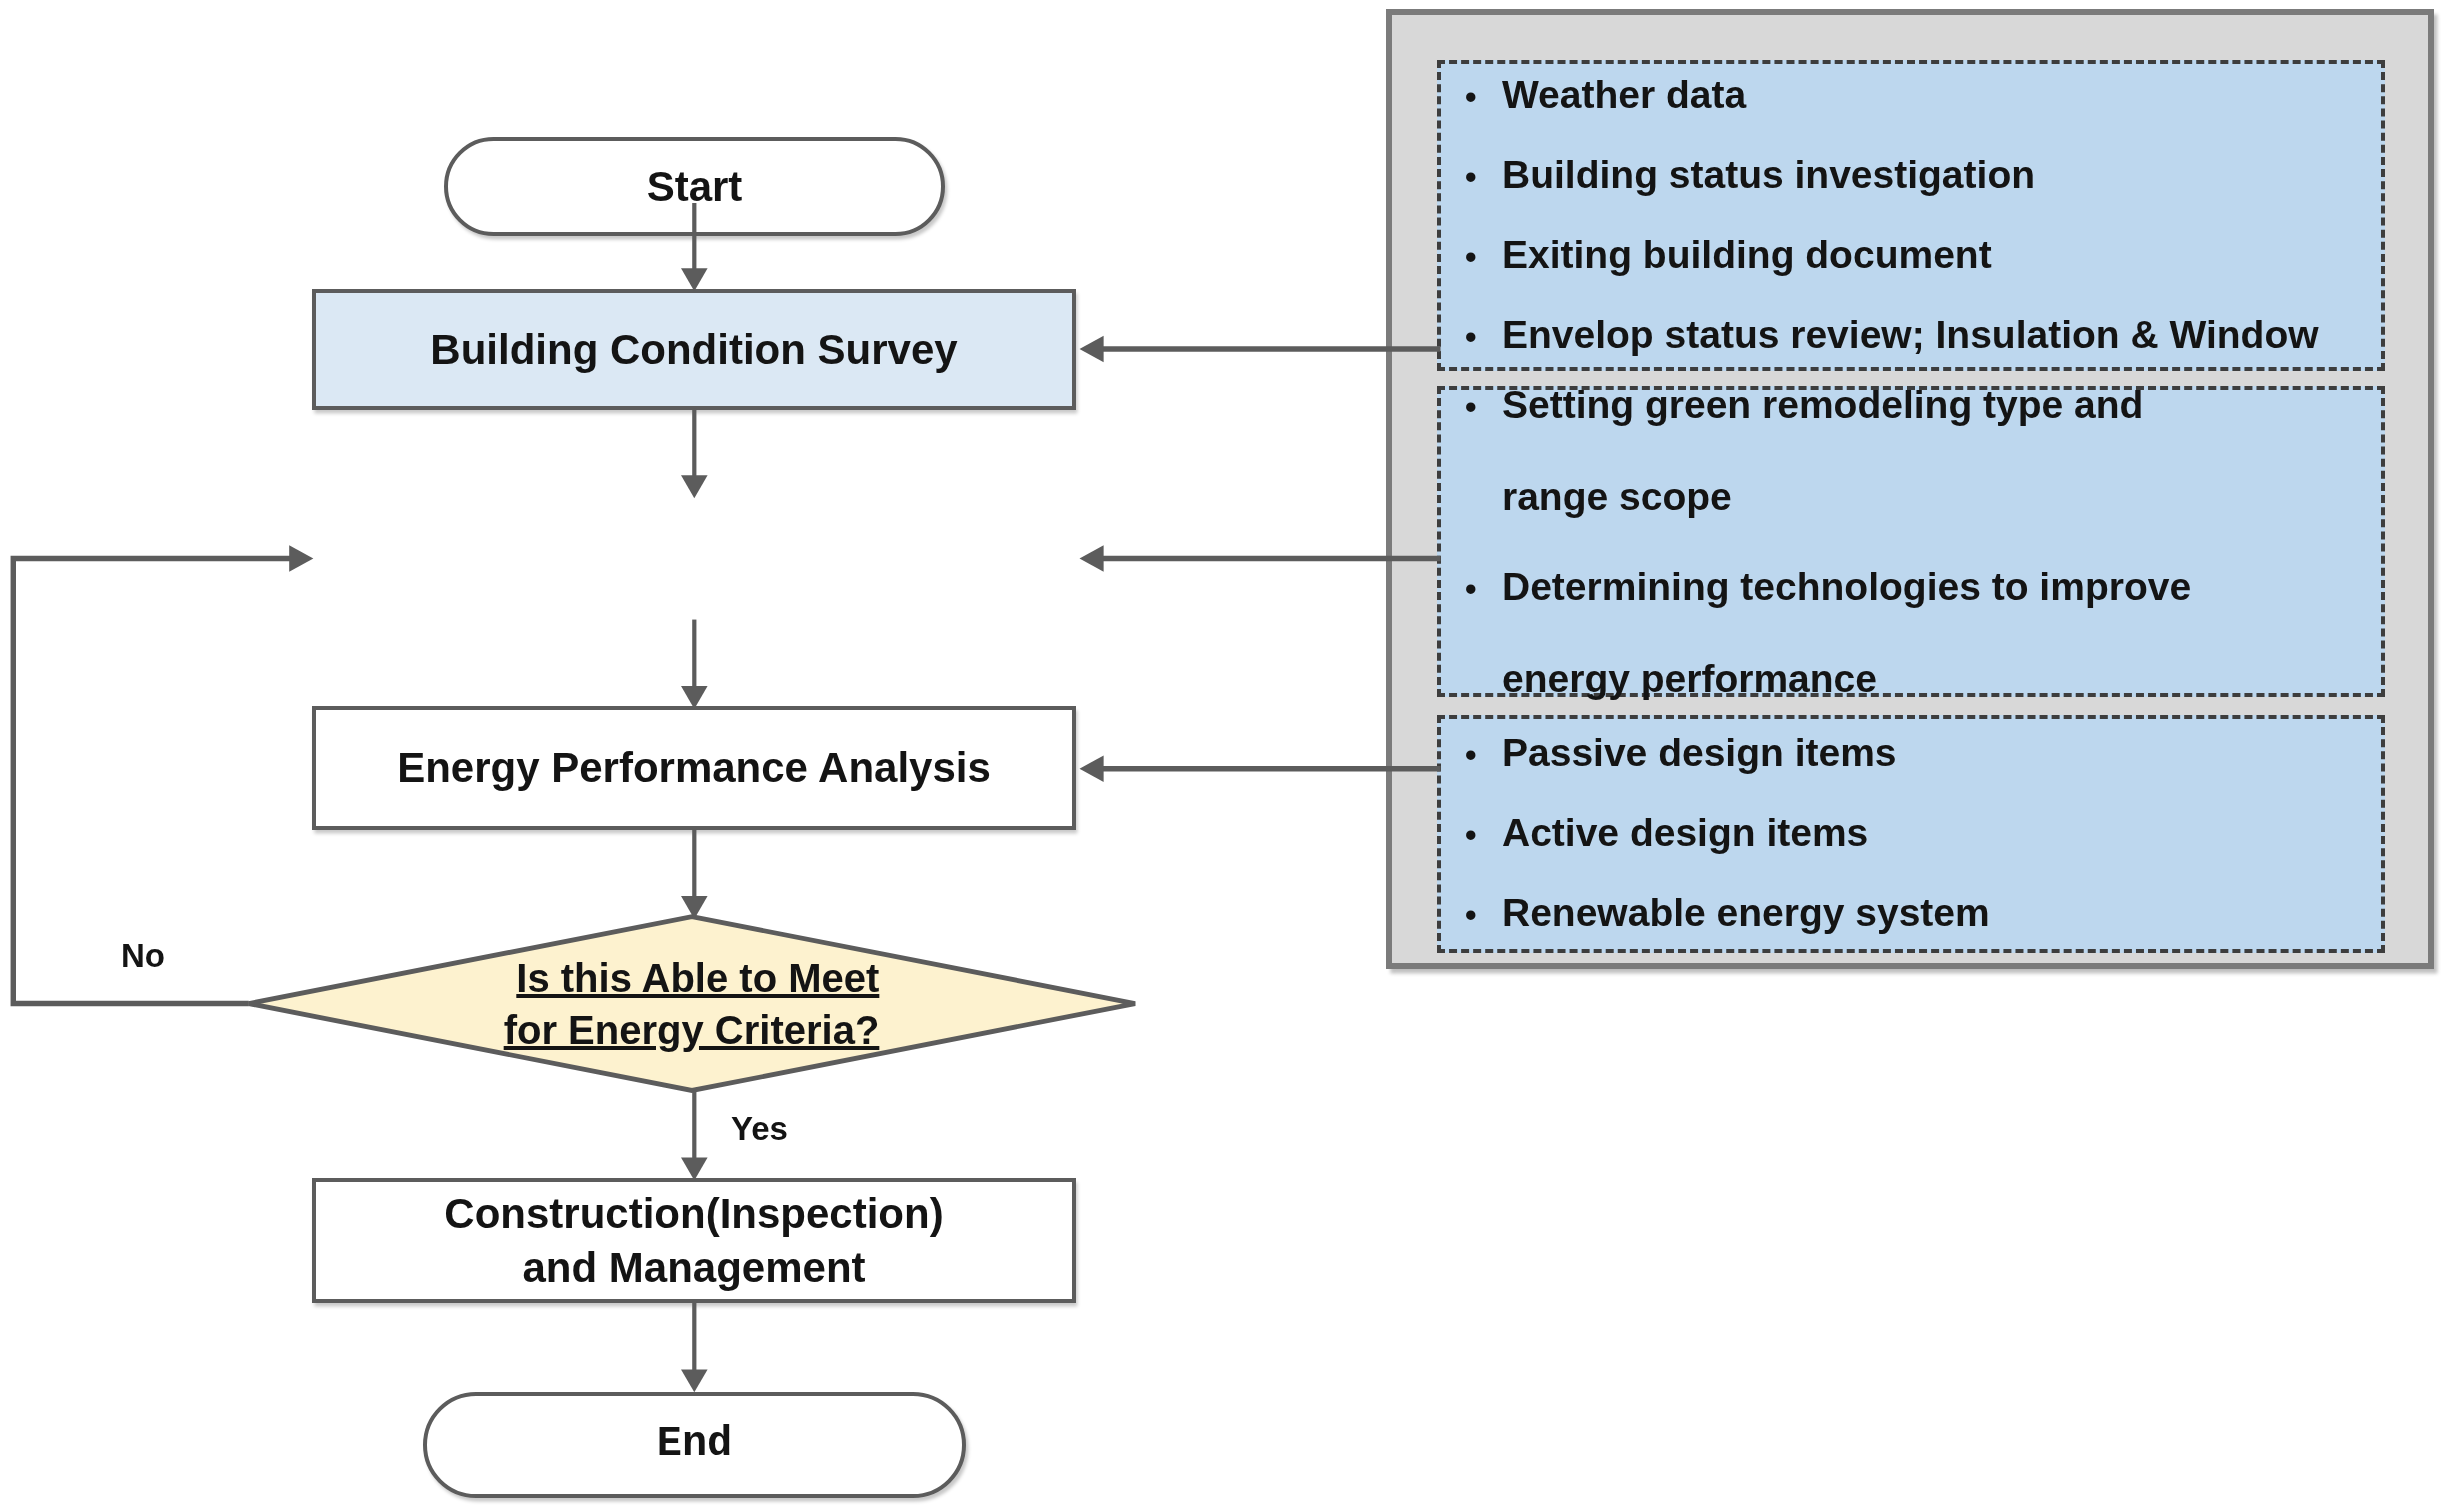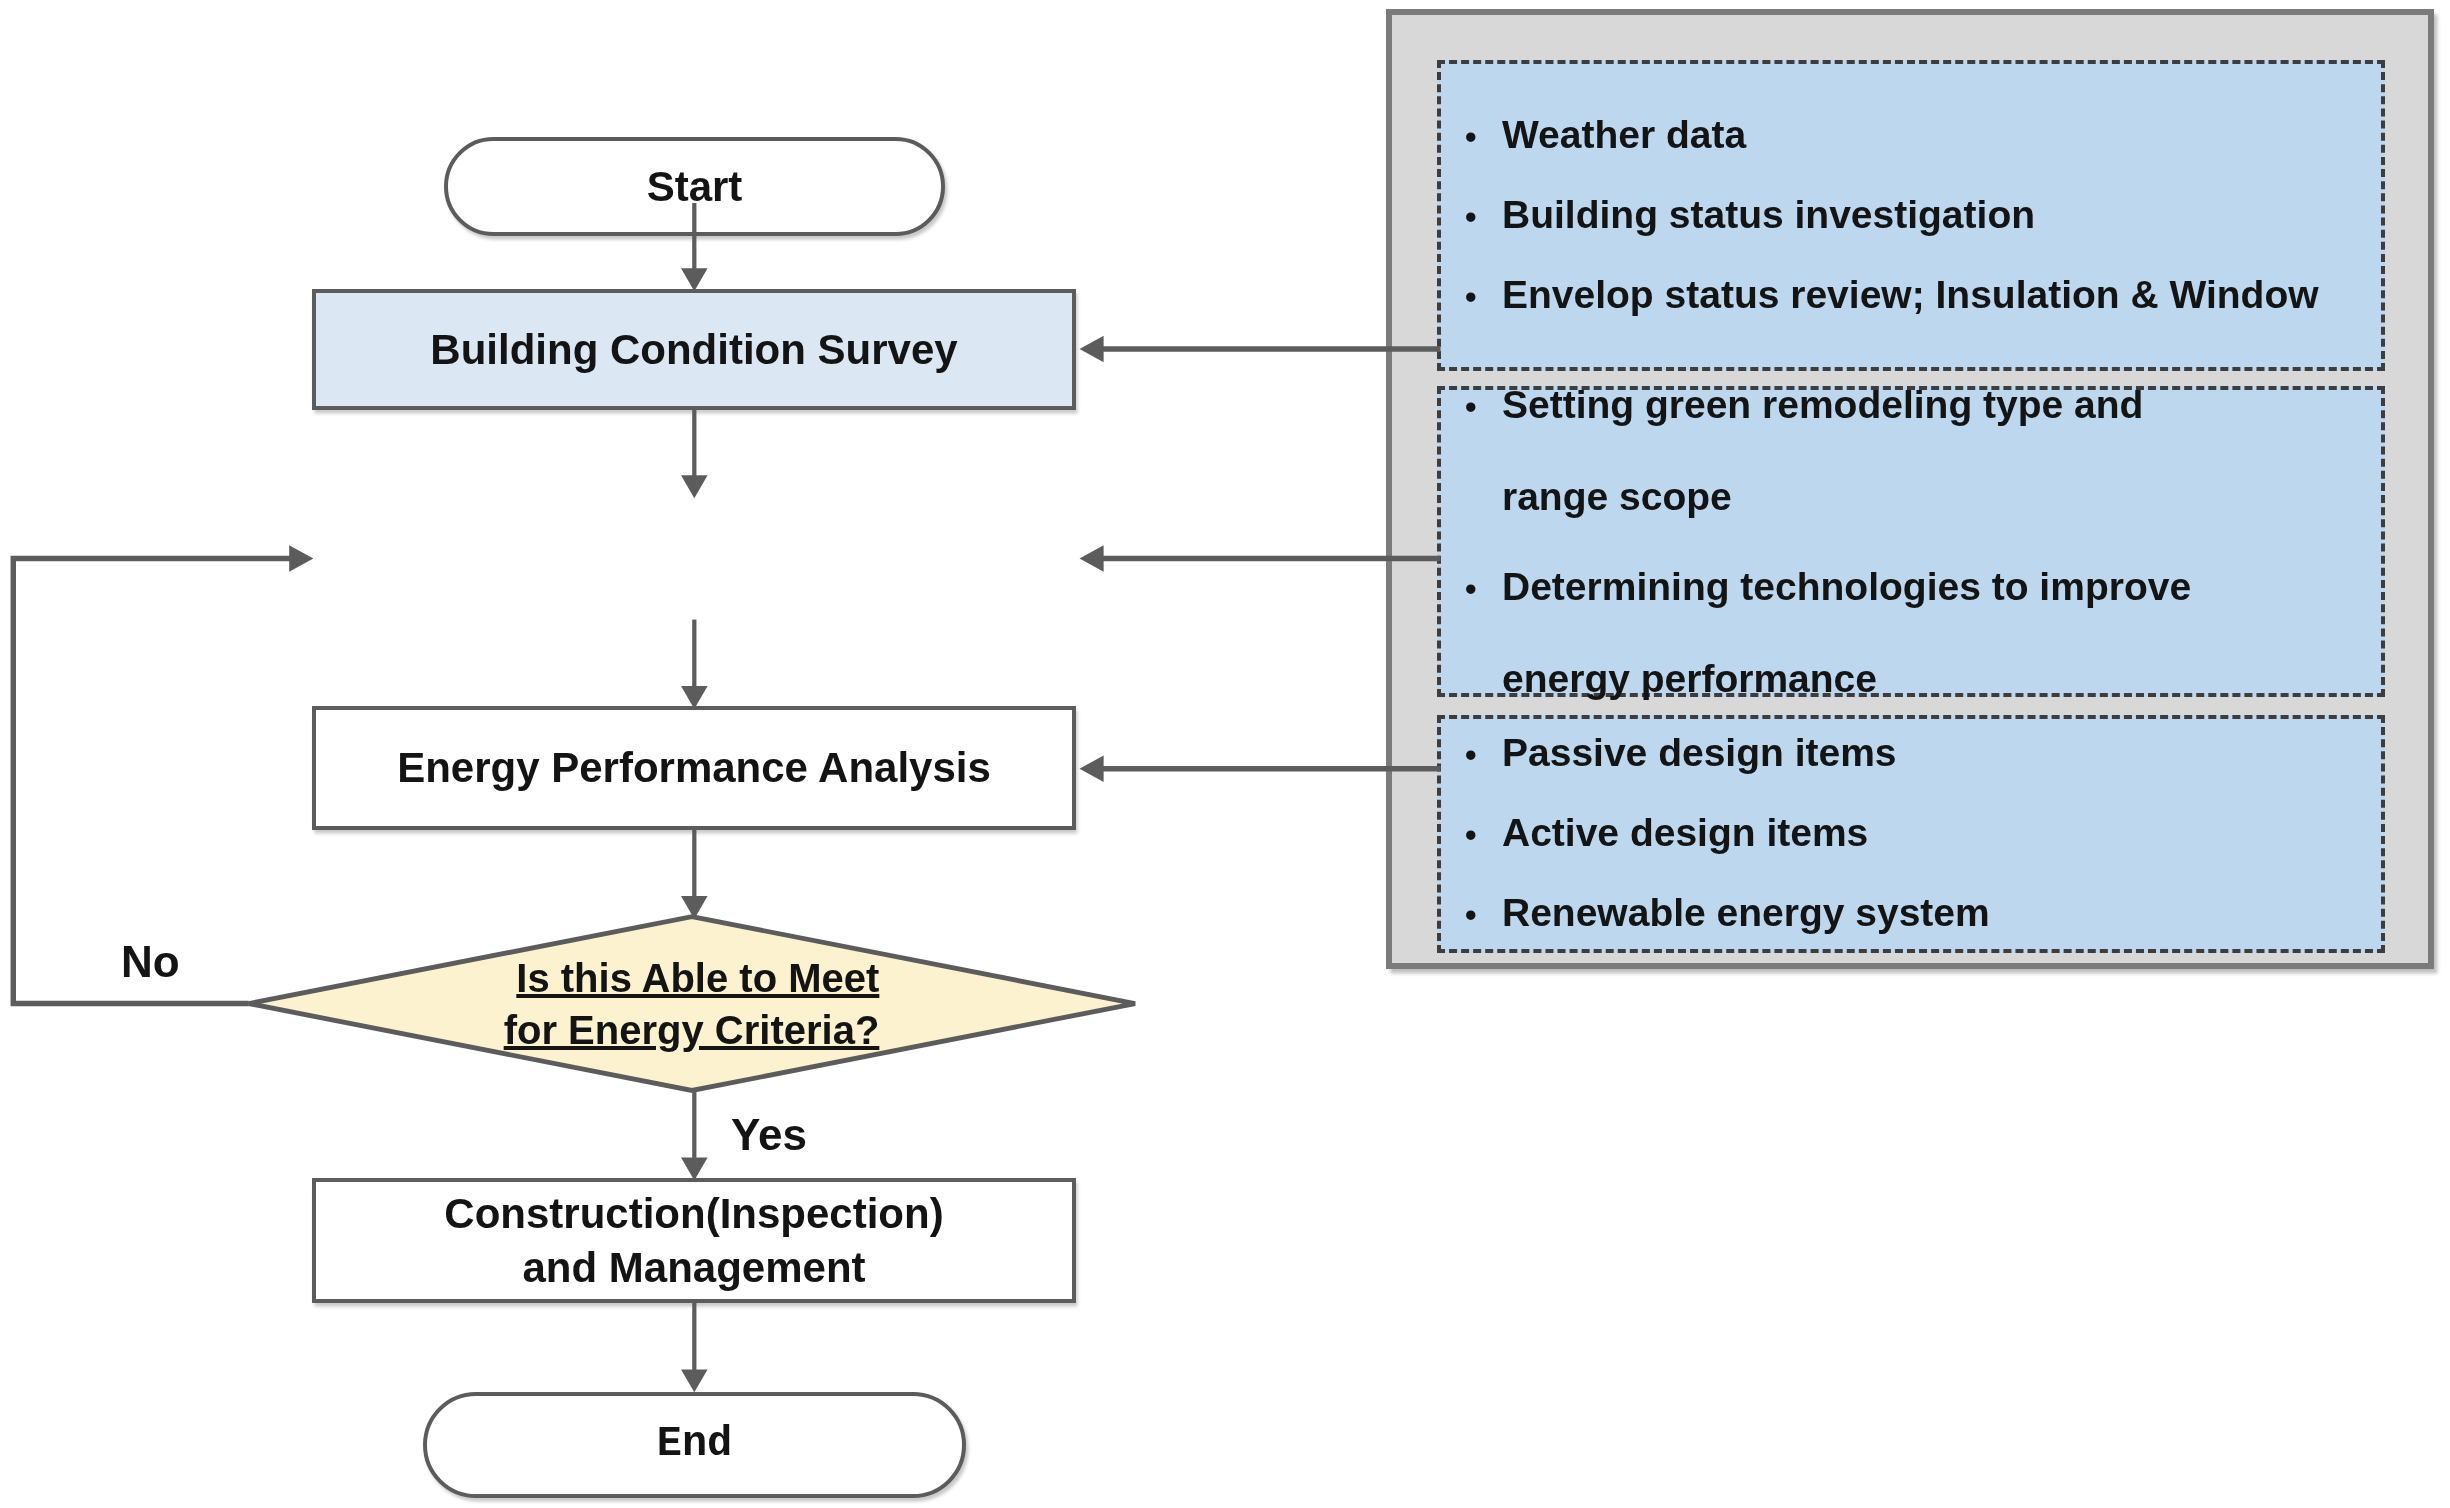--- a/index.html
+++ b/index.html
@@ -43,40 +43,41 @@
   .n-bcs{left:312px; top:289px; width:764px; height:121px; background:var(--bcs-fill);}
   .n-decision{left:312px; top:496px; width:764px; height:125px; background:var(--decision-fill);}
   .n-epa{left:312px; top:706px; width:764px; height:124px; background:var(--white-fill);}
   .n-construction{left:312px; top:1178px; width:764px; height:125px; background:var(--white-fill);}
   .n-end{left:423px; top:1360px; width:543px; height:106px;font-family:Liberation Mono, monospace;}
   .diamond-label{
     position:absolute; left:420px; top:925px; width:543px; height:157px;
     display:flex; align-items:center; justify-content:center; text-align:right;
     white-space:pre-line; font-size:40px; line-height:1.3;text-decoration:underline;
   }
-  .edge-label{position:absolute; font-size:44px;}
+  .edge-label{position:absolute; font-size:33px;}
   .lbl-no{left:121px; top:937px;}
   .lbl-yes{left:731px; top:1110px;}
   
   svg.layer{position:absolute; left:0; top:0; pointer-events:none;}
   .shape-diamond{fill:var(--diamond-fill); stroke:var(--box-border); stroke-width:8px;}
   .conn{stroke:var(--line); fill:none;}
   .conn-v{stroke-width:7px;}
   .conn-h{stroke-width:9px;}
   .head{fill:var(--line); stroke:none;}
 </style>
 </head>
 <body>
 
 <div class="canvas">
 
   <div class="panel">
     <div class="bluebox bb1">
       <div class="line"><span class="bullet">•</span><span>Weather data</span></div>
       <div class="line"><span class="bullet">•</span><span>Building status investigation</span></div>
+      <div class="line"><span class="bullet">•</span><span>Exiting building document</span></div>
       <div class="line"><span class="bullet">•</span><span>Envelop status review; Insulation &amp; Window</span></div>
     </div>
     <div class="bluebox bb2">
       <div class="line"><span class="bullet">•</span><span>Setting green remodeling type and</span></div>
       <div class="line cont"><span>range scope</span></div>
       <div class="line"><span class="bullet">•</span><span>Determining technologies to improve</span></div>
       <div class="line cont"><span>energy performance</span></div>
     </div>
     <div class="bluebox bb3">
       <div class="line"><span class="bullet">•</span><span>Passive design items</span></div>

